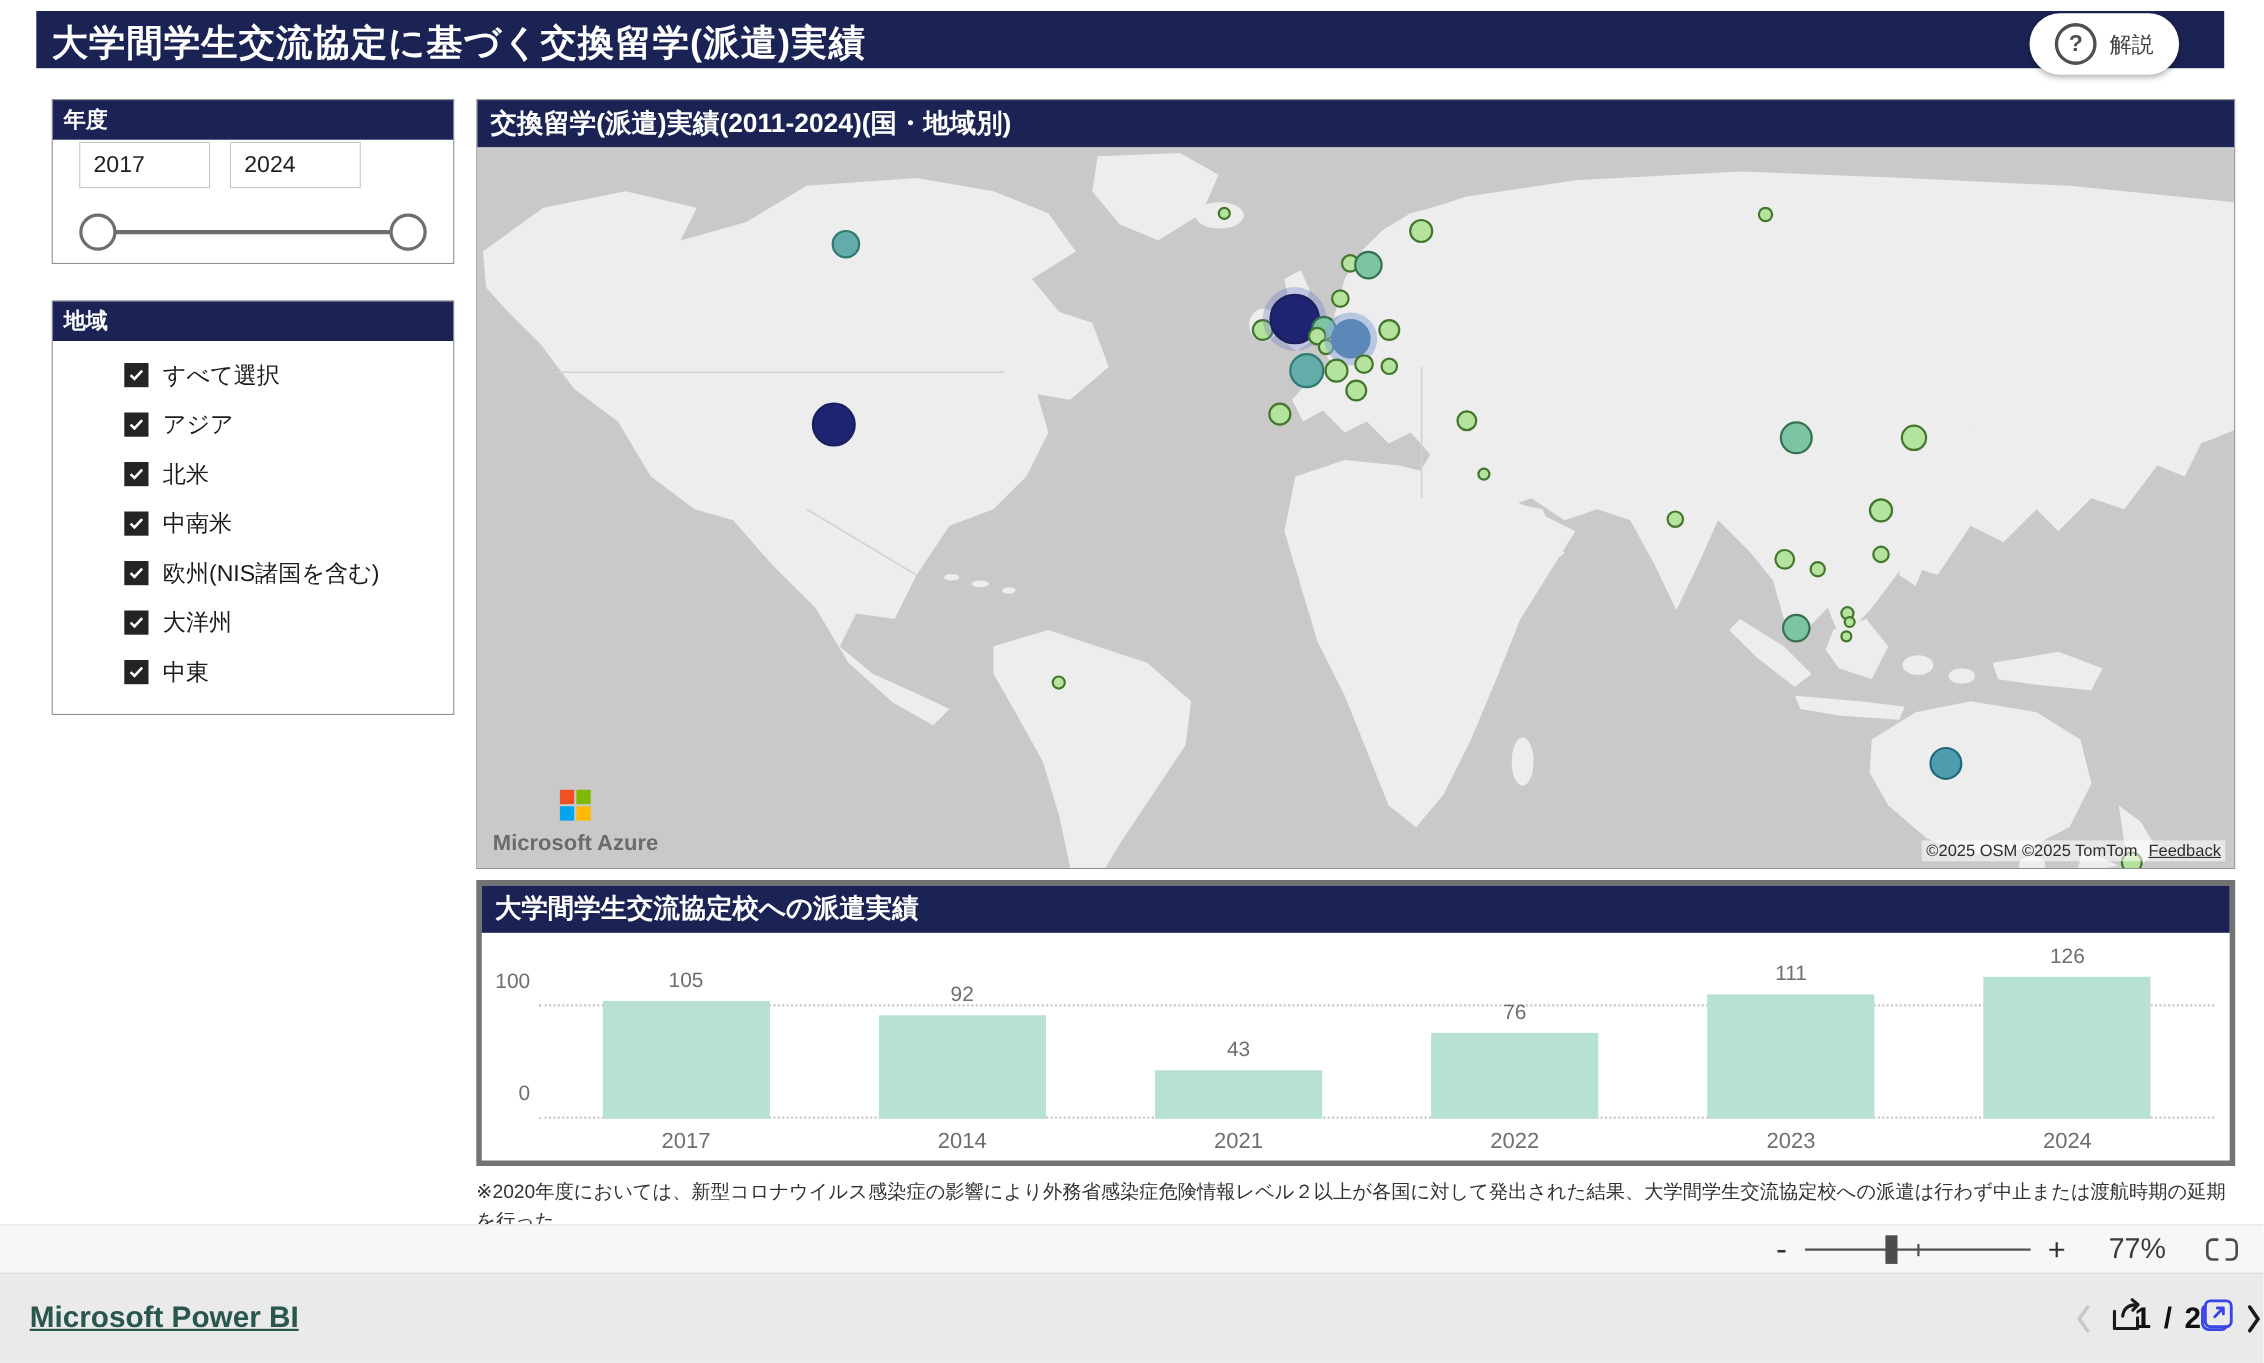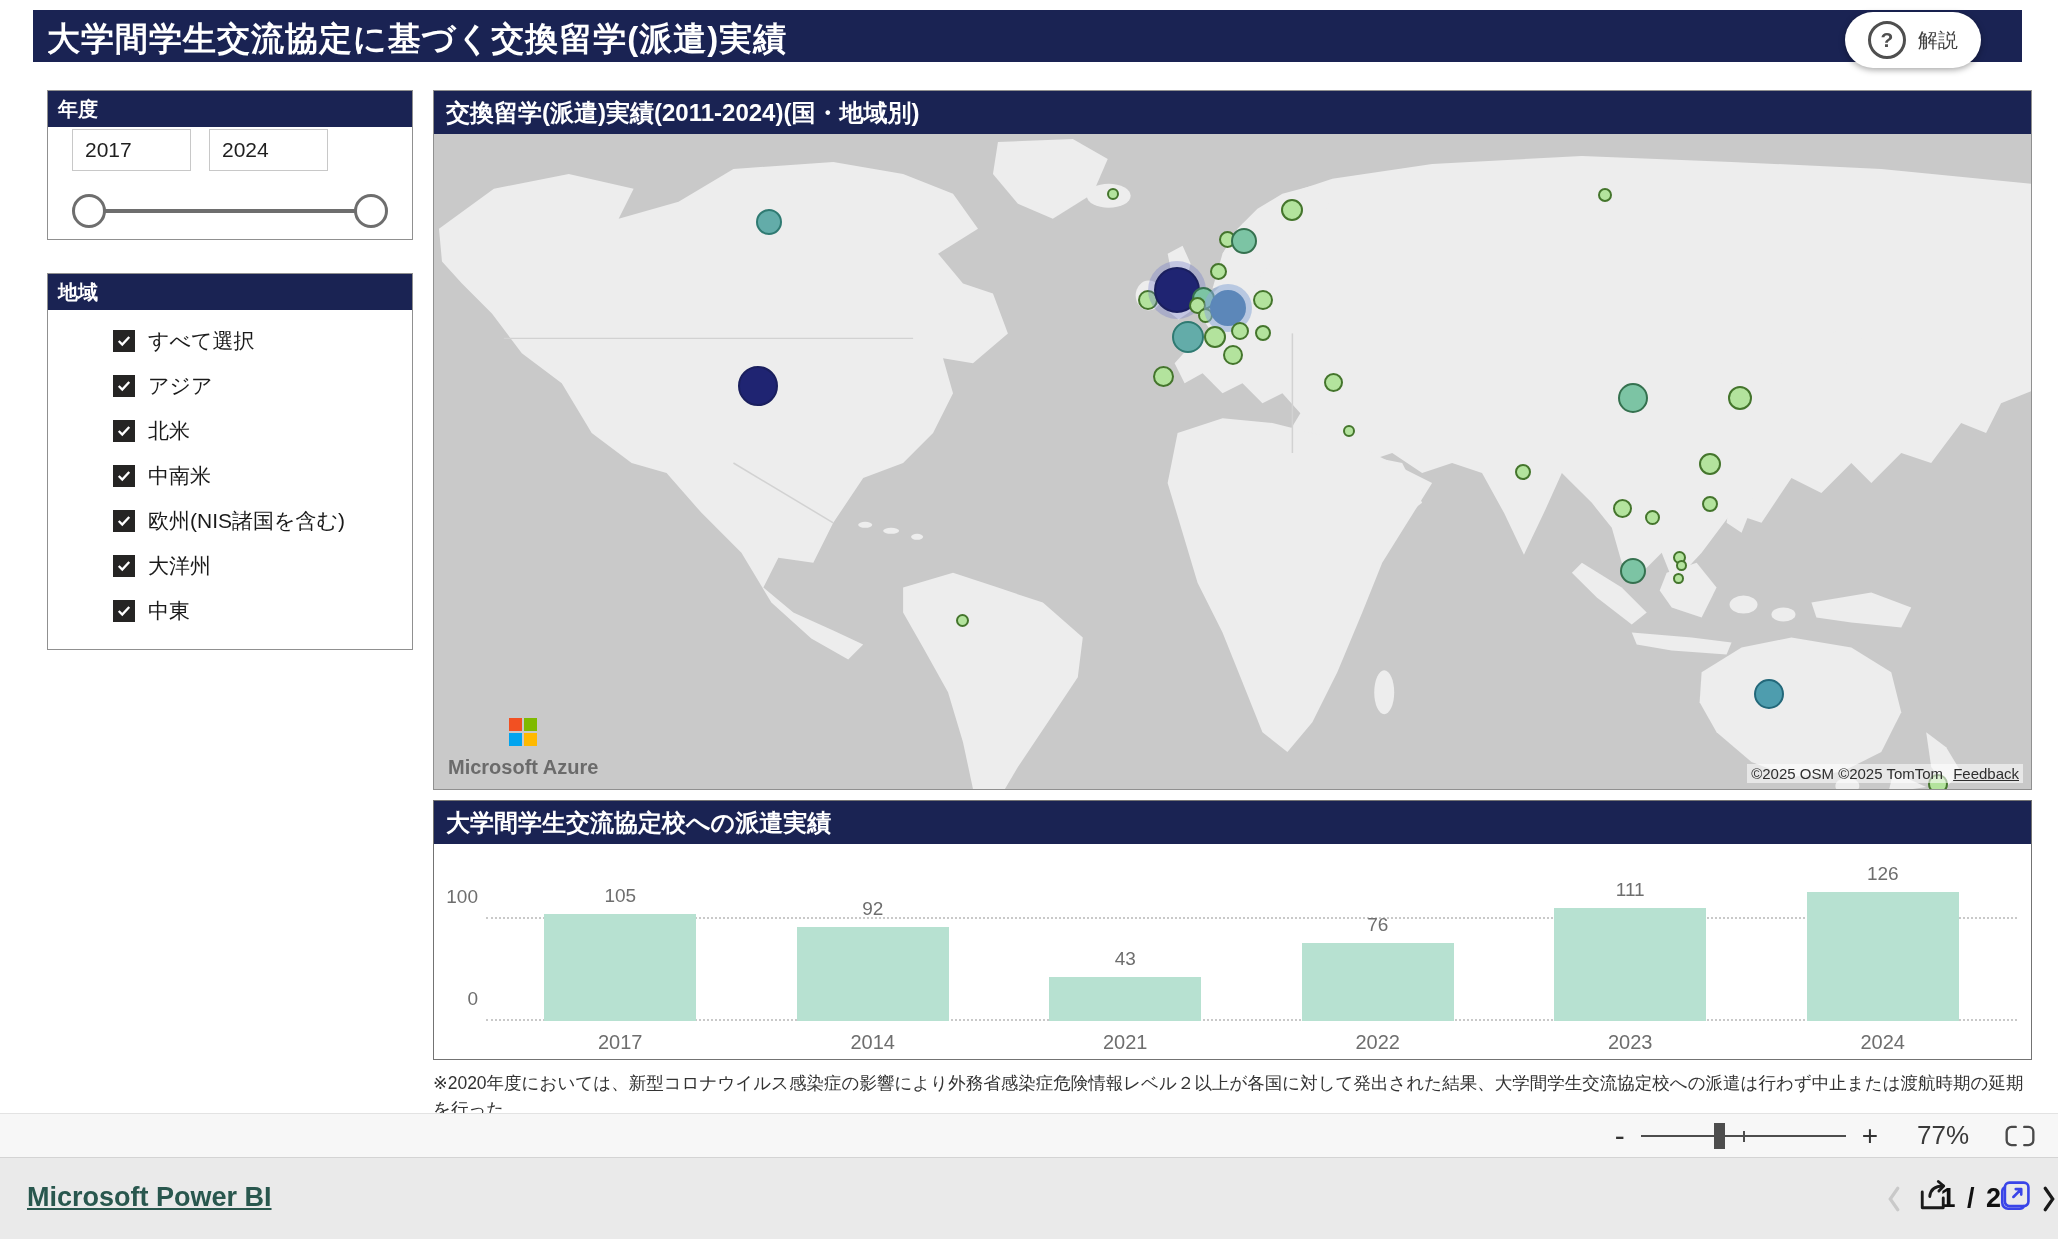--- a/index.html
+++ b/index.html
@@ -46,21 +46,21 @@
   .map-body svg.world{position:absolute;inset:0;width:100%;height:100%;}
   .bubble{position:absolute;border-radius:50%;border:2px solid;box-sizing:border-box;cursor:pointer;}
   .azure-logo{position:absolute;left:14px;bottom:10px;display:flex;align-items:center;gap:10px;flex-direction:column;}
   .ms-squares{display:grid;grid-template-columns:13px 13px;grid-template-rows:13px 13px;gap:2px;}
   .azure-text{font-size:20px;color:#6b6b6b;font-weight:600;}
   .map-attrib{position:absolute;right:8px;bottom:6px;font-size:15px;color:#2e2e2e;
               background:rgba(255,255,255,.55);padding:1px 4px;display:flex;gap:10px;align-items:center;}
   .map-attrib .fb{text-decoration:underline;cursor:pointer;}
 
   
-  #bar-panel{position:absolute;left:433px;top:800px;width:1599px;height:260px;border:1px solid #737373;
+  #bar-panel{position:absolute;left:433px;top:800px;width:1599px;height:260px;border:5px solid #737373;
              box-sizing:border-box;background:#fff;}
   #bar-panel .panel-hd{height:43px;font-size:24px;line-height:43px;padding-left:12px;}
   .plot{position:absolute;left:0;top:43px;right:0;bottom:0;}
   .gridline{position:absolute;left:52px;right:14px;border-top:2px dotted #c9c9c9;height:0;}
   .ytick{position:absolute;left:0;width:44px;text-align:right;font-size:19px;color:#6e6e6e;transform:translateY(-50%);}
   .bars-row{position:absolute;left:60px;right:22px;top:0;bottom:38px;display:flex;}
   .bar-col{flex:1;position:relative;display:flex;flex-direction:column;align-items:center;justify-content:flex-end;}
   .bar{width:152px;}
   .bar-value{font-size:19px;color:#6e6e6e;margin-bottom:7px;}
   .bar-year{position:absolute;bottom:-33px;width:100%;text-align:center;font-size:20px;color:#6e6e6e;}

